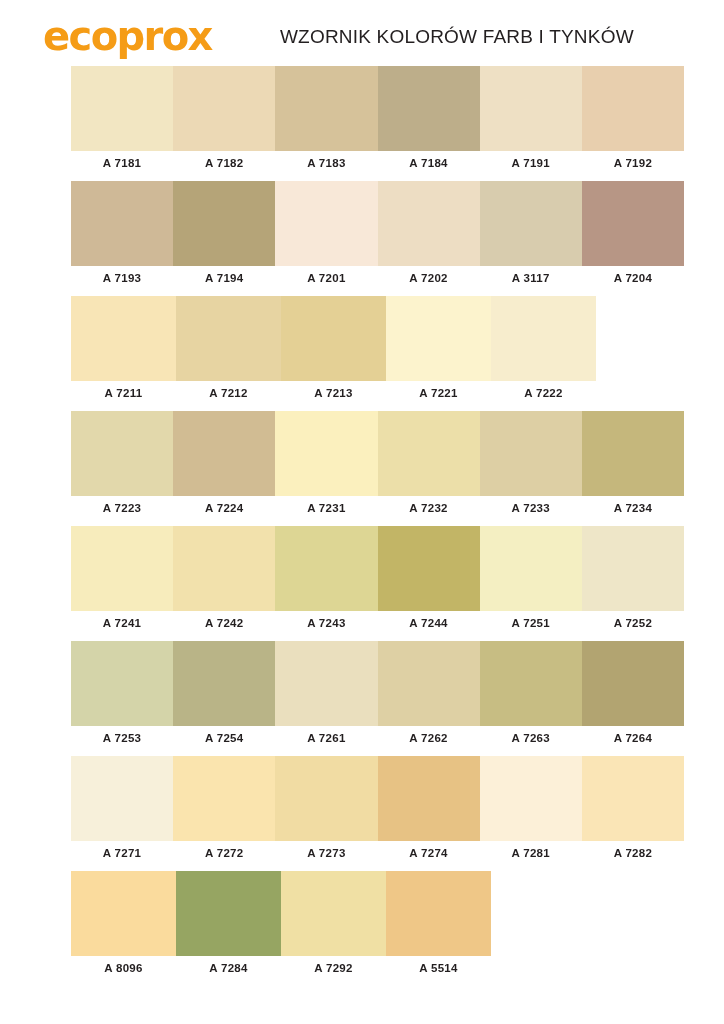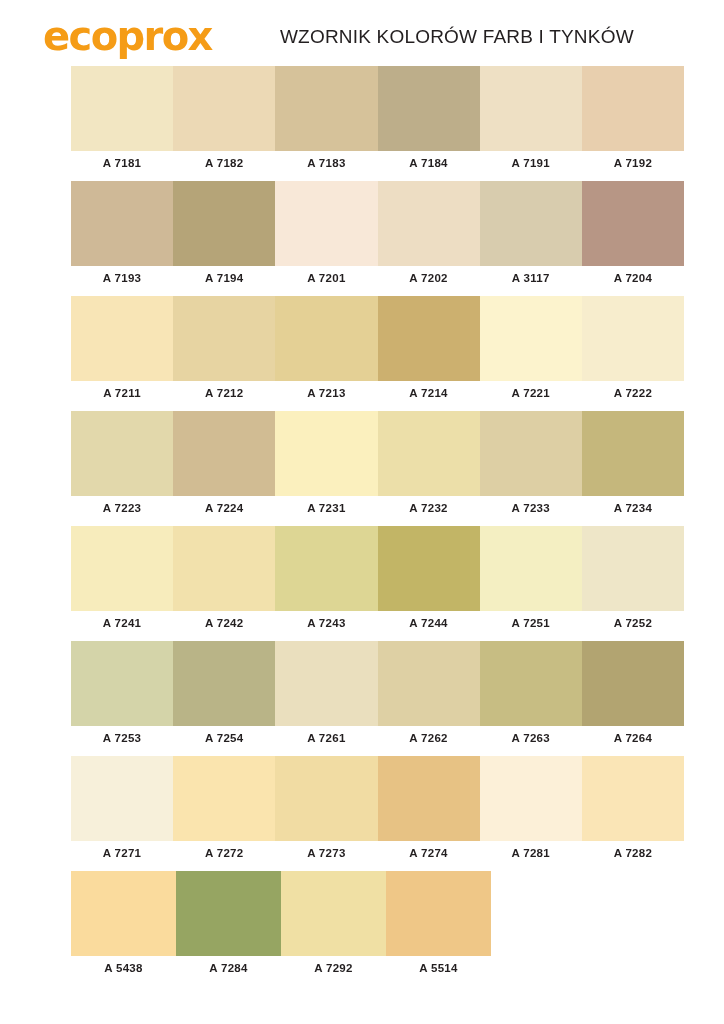--- a/index.html
+++ b/index.html
@@ -154,24 +154,20 @@
         </div>
         <div class="cell">
           <div class="chip" style="background: rgb(231, 212, 162);"></div>
           <div class="chip-label">A 7212</div>
         </div>
         <div class="cell">
           <div class="chip" style="background: rgb(228, 208, 149);"></div>
           <div class="chip-label">A 7213</div>
         </div>
         <div class="cell">
-          <div class="chip" style="background: rgb(204, 176, 111);"></div>
-          <div class="chip-label">A 7214</div>
-        </div>
-        <div class="cell">
           <div class="chip" style="background: rgb(252, 243, 205);"></div>
           <div class="chip-label">A 7221</div>
         </div>
         <div class="cell">
           <div class="chip" style="background: rgb(247, 237, 205);"></div>
           <div class="chip-label">A 7222</div>
         </div>
       </div>
       <div class="row">
         <div class="cell">
@@ -273,21 +269,21 @@
           <div class="chip-label">A 7281</div>
         </div>
         <div class="cell">
           <div class="chip" style="background: rgb(250, 229, 182);"></div>
           <div class="chip-label">A 7282</div>
         </div>
       </div>
       <div class="row">
         <div class="cell">
           <div class="chip" style="background: rgb(250, 219, 157);"></div>
-          <div class="chip-label">A 5438</div>
+          <div class="chip-label">A 8096</div>
         </div>
         <div class="cell">
           <div class="chip" style="background: rgb(150, 165, 98);"></div>
           <div class="chip-label">A 7284</div>
         </div>
         <div class="cell">
           <div class="chip" style="background: rgb(240, 224, 164);"></div>
           <div class="chip-label">A 7292</div>
         </div>
         <div class="cell">

